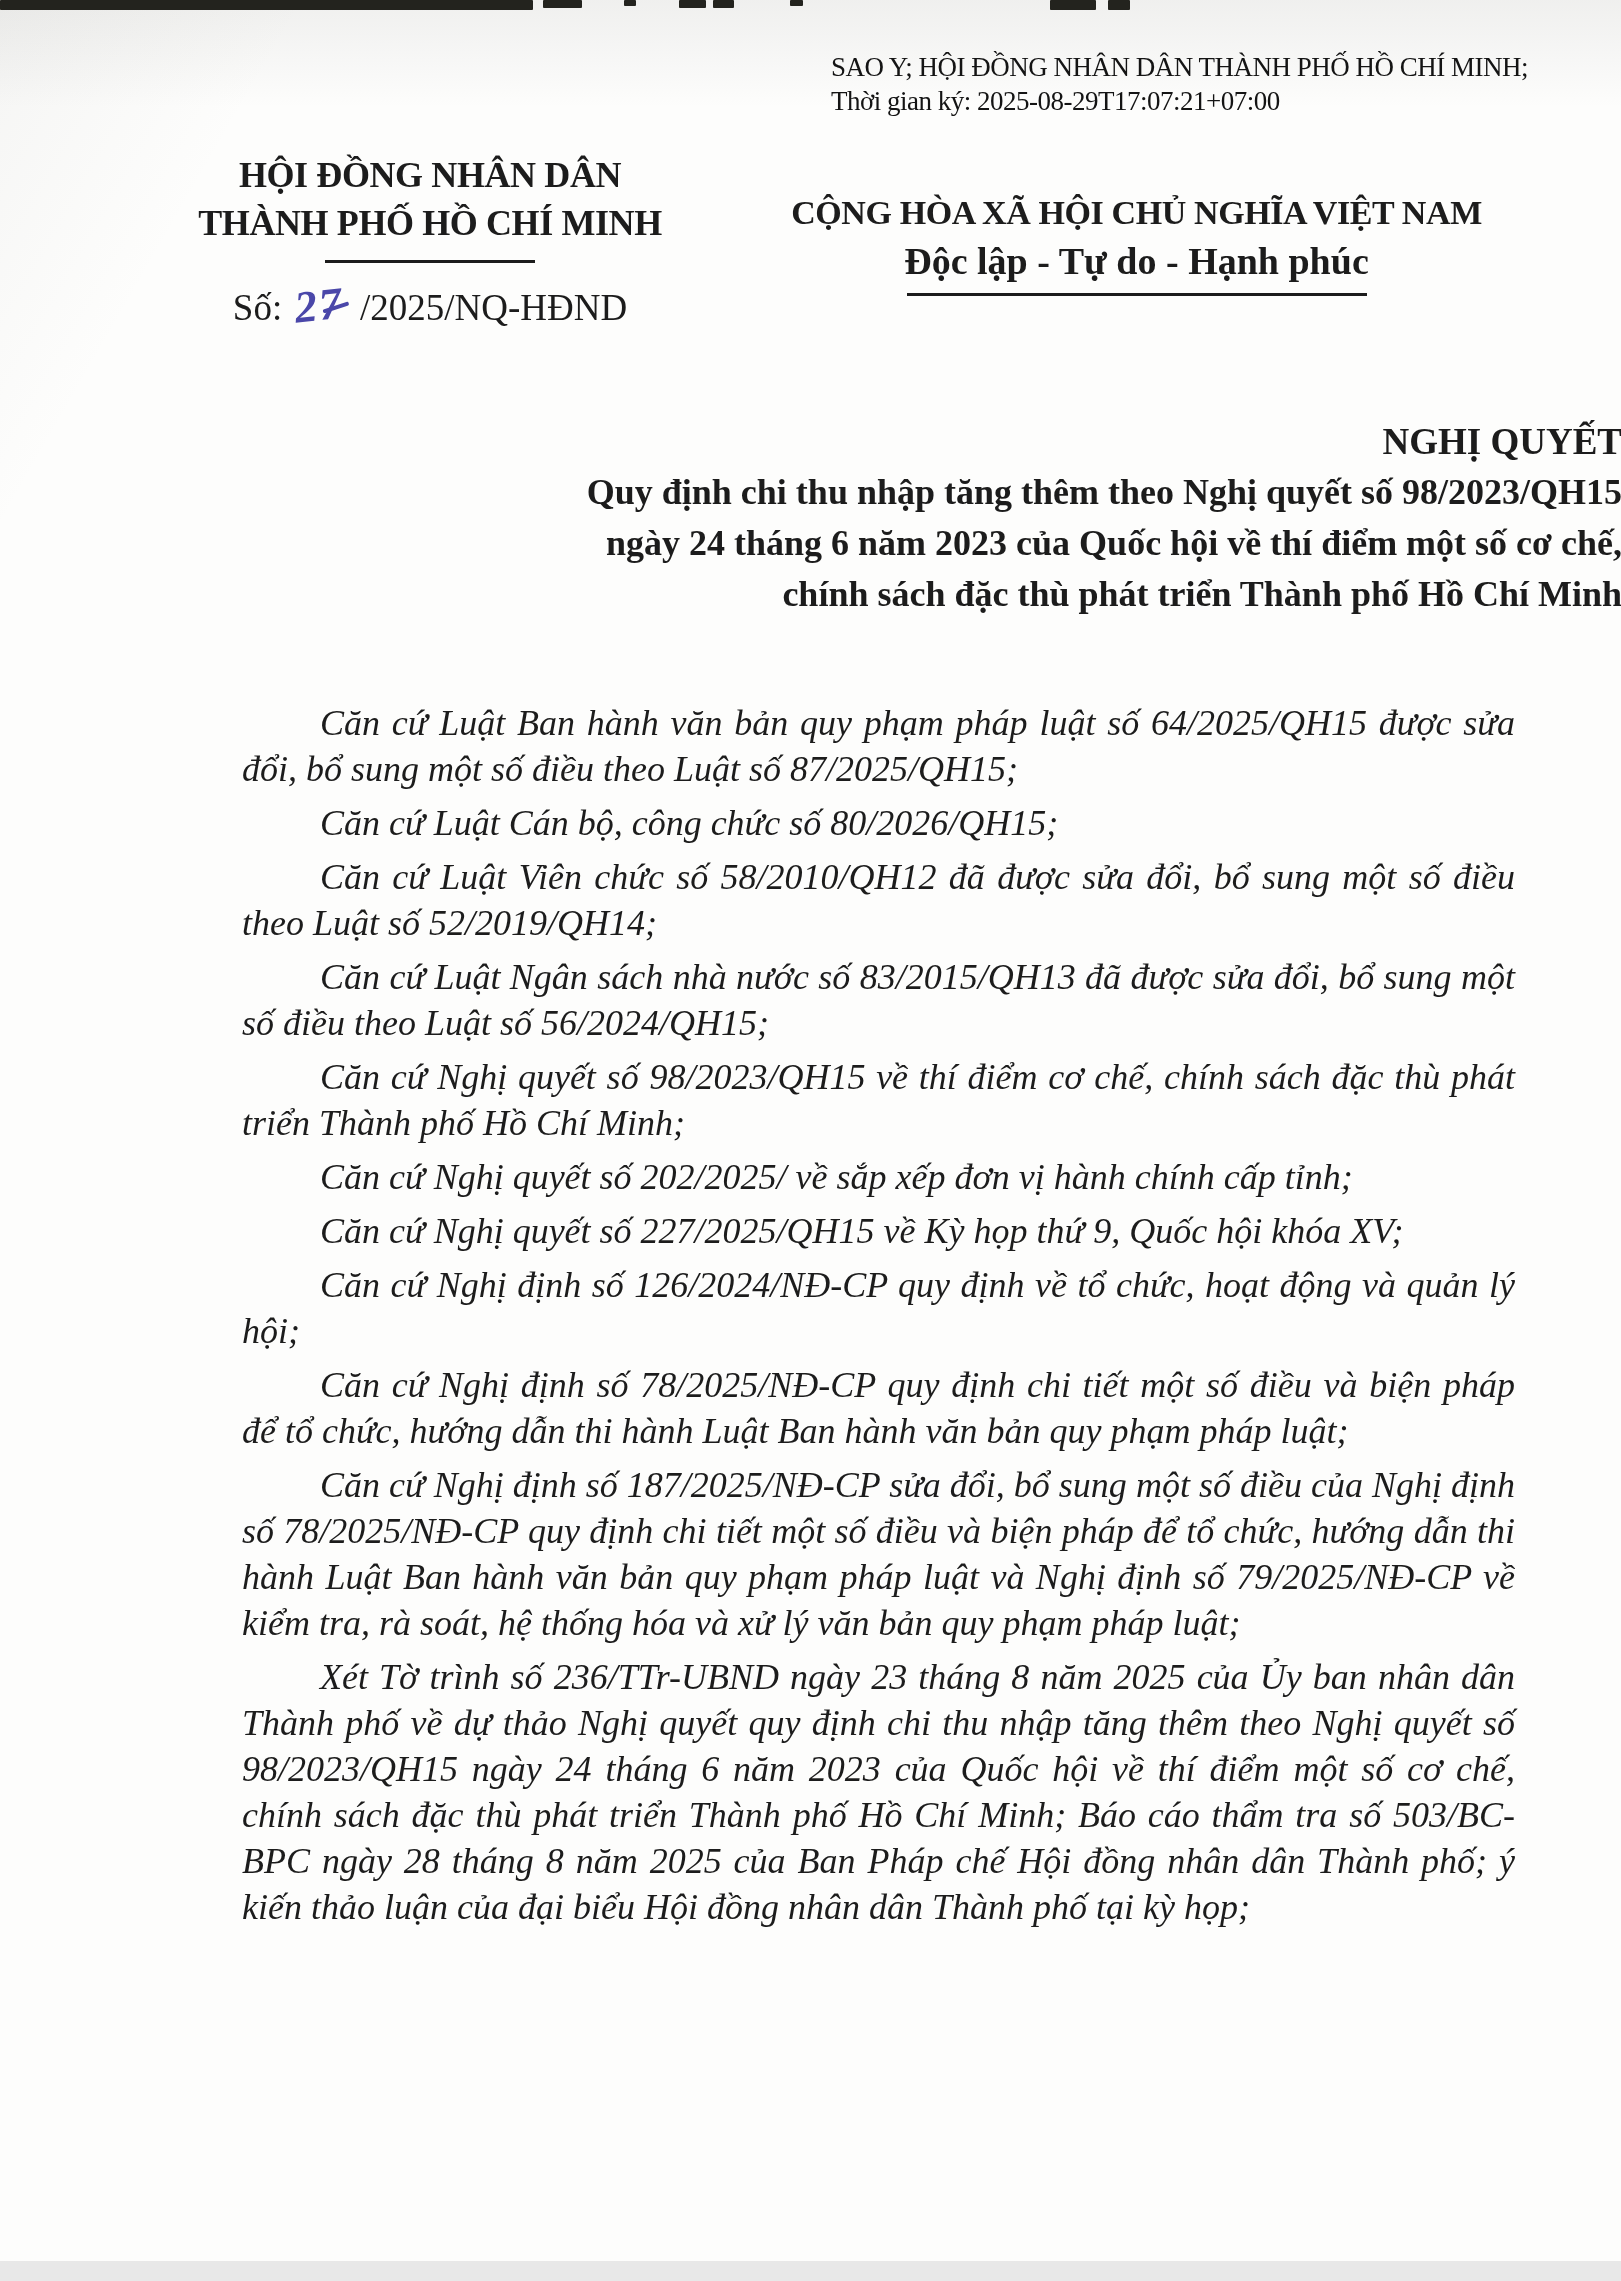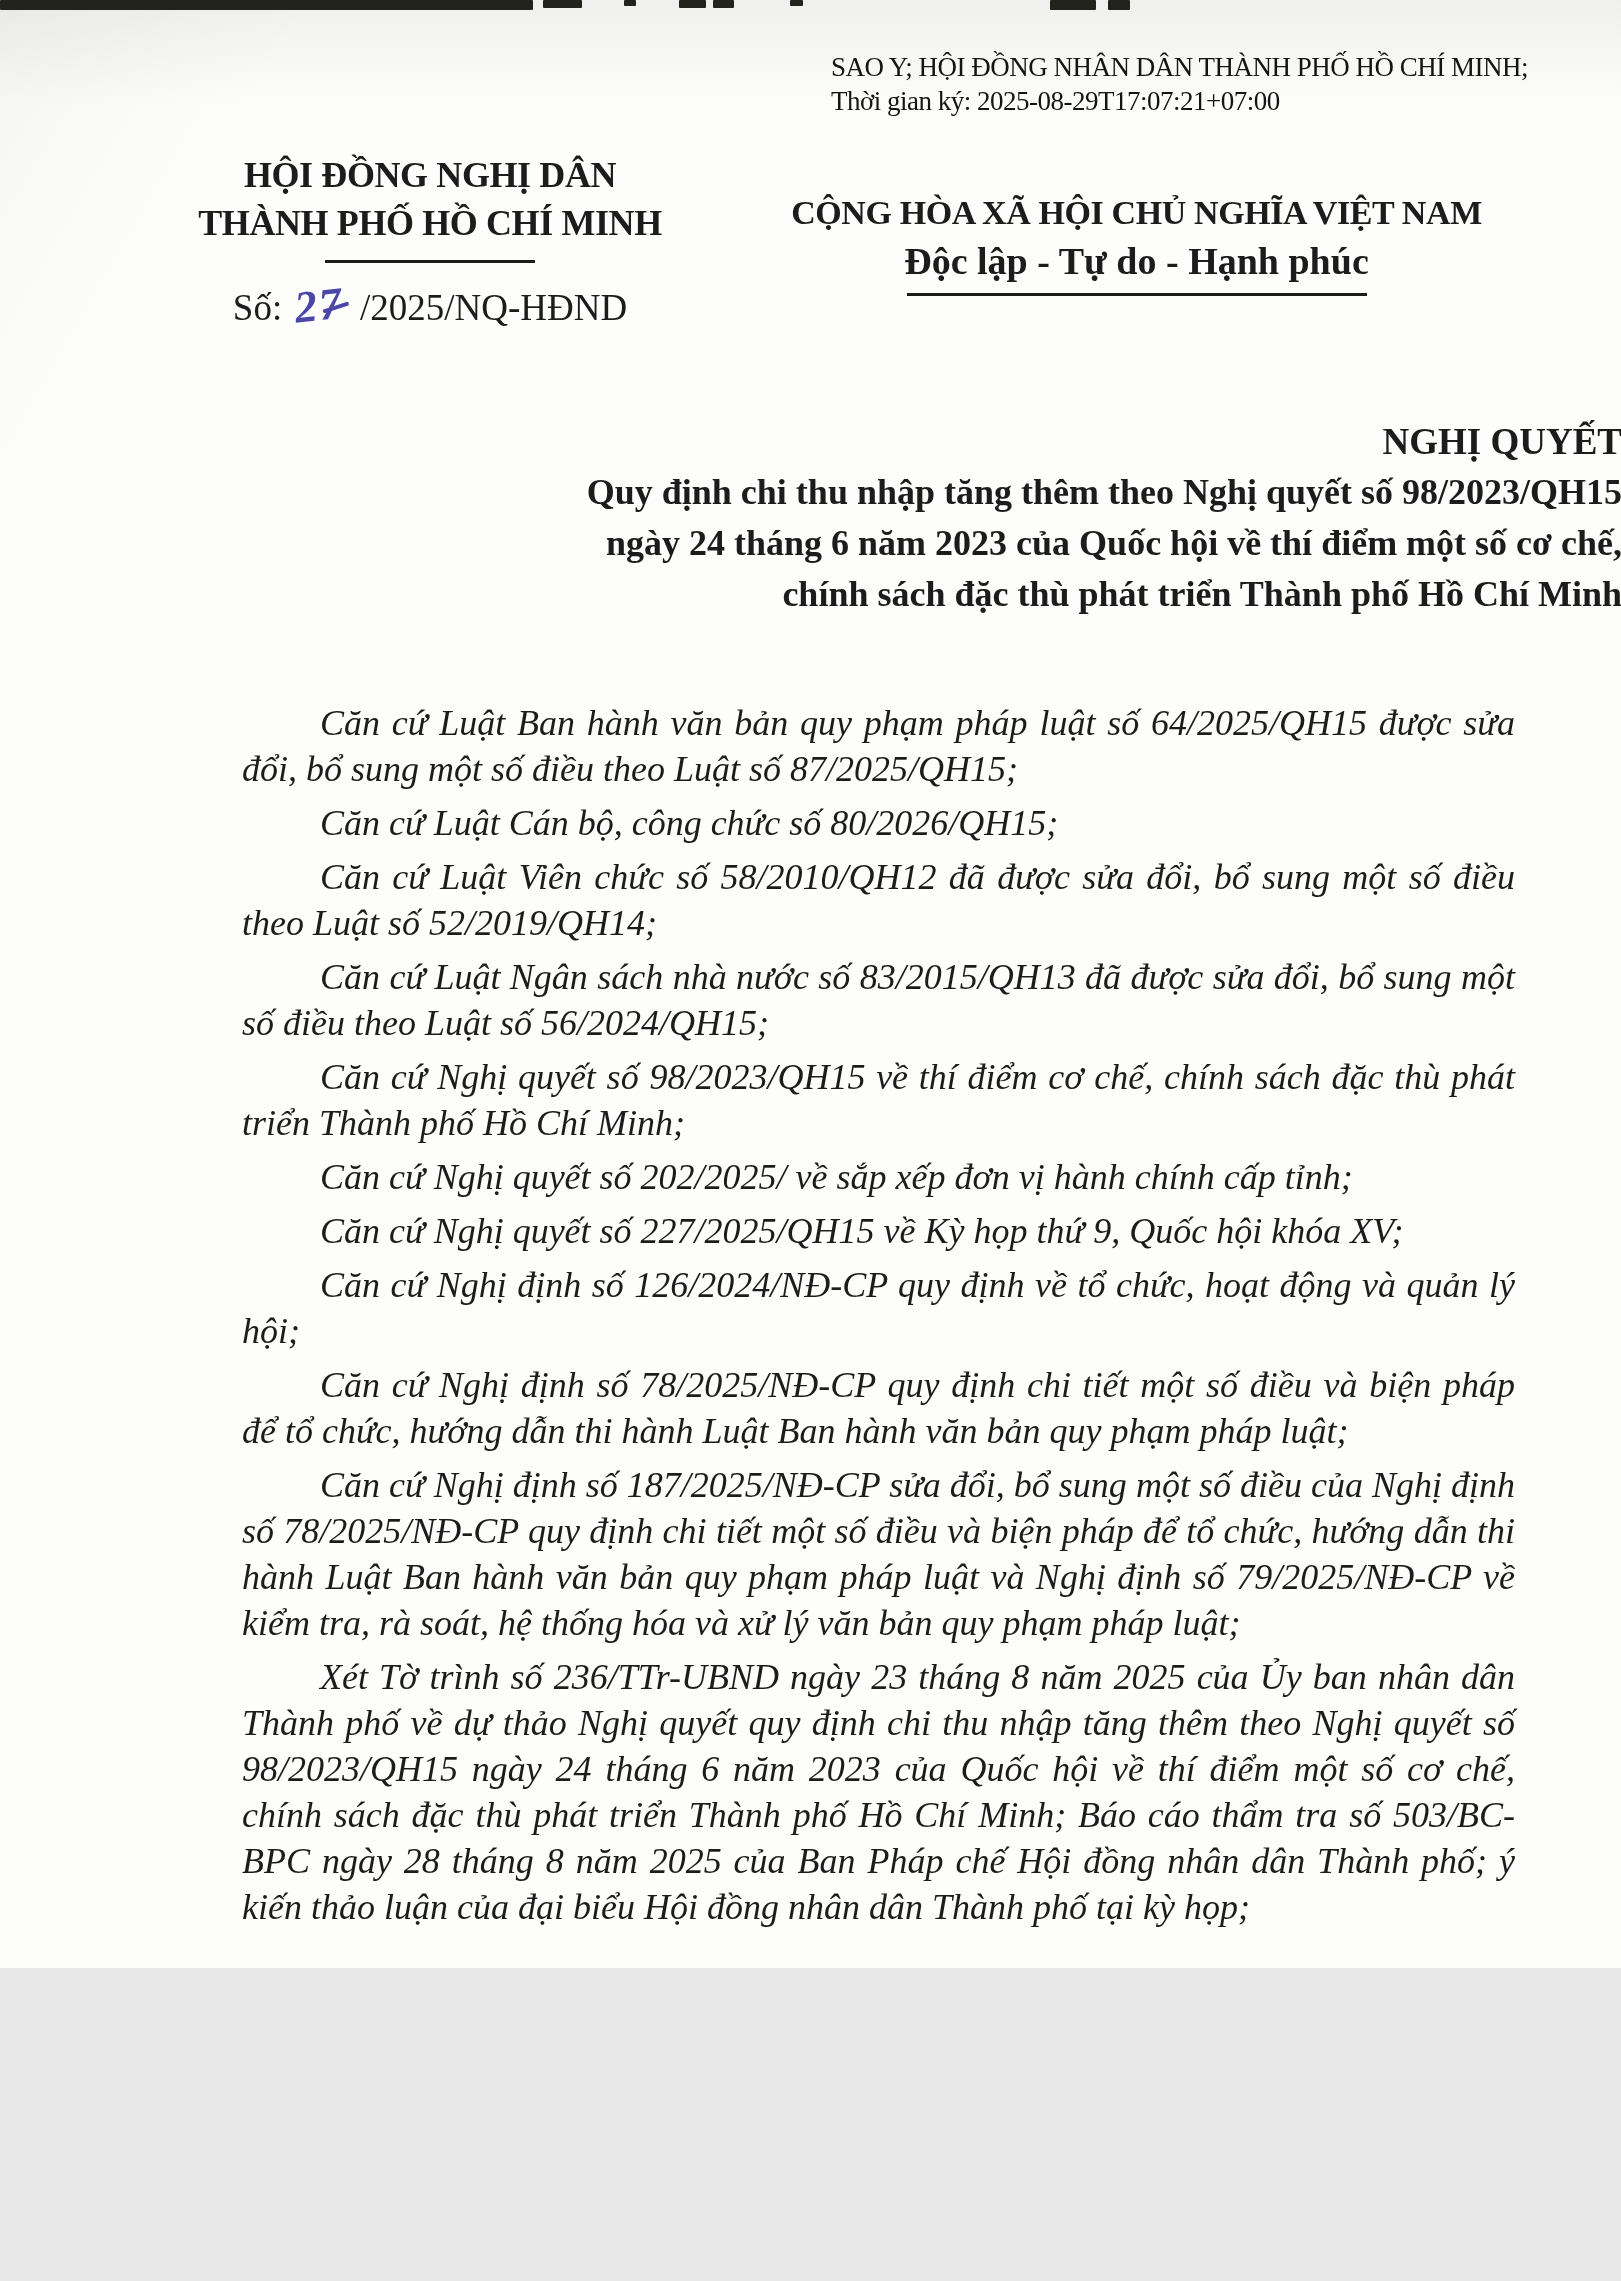--- a/index.html
+++ b/index.html
@@ -1,18 +1,18 @@
 <!DOCTYPE html>
 <html style="font-size:14.3px"><head>
 <meta charset="utf-8">
 <style>
   html,body{margin:0;padding:0;background:#e8e8e8;}
   .page{
     position:relative;
-    width:1622px;height:1968px;
+    width:1622px;height:2261px;
     margin:0 auto;
     background:
       linear-gradient(180deg, rgba(120,120,115,0.10) 0%, rgba(255,255,255,0) 107px),
       linear-gradient(120deg, rgba(150,150,145,0.08) 0%, rgba(255,255,255,0) 267px),
       #fdfdfc;
     overflow:hidden;
     font-family:"Liberation Serif","DejaVu Serif",serif;
     color:#1c1c1c;
   }
   
@@ -77,21 +77,21 @@
   <div class="artifact a6"></div>
   <div class="artifact a7"></div>
   <div class="artifact a8"></div>
 
   <div class="stamp">
     <div>SAO Y; HỘI ĐỒNG NHÂN DÂN THÀNH PHỐ HỒ CHÍ MINH;</div>
     <div>Thời gian ký: 2025-08-29T17:07:21+07:00</div>
   </div>
 
   <div class="hdr-left">
-    <div class="org">HỘI ĐỒNG NGHỊ DÂN</div>
+    <div class="org">HỘI ĐỒNG NHÂN DÂN</div>
     <div class="org">THÀNH PHỐ HỒ CHÍ MINH</div>
     <div class="rule-left"></div>
     <div class="so-line">
       <span>Số:</span>
       <span class="hand">27</span>
       <span>/2025/NQ-HĐND</span>
     </div>
   </div>
 
   <div class="hdr-right">

